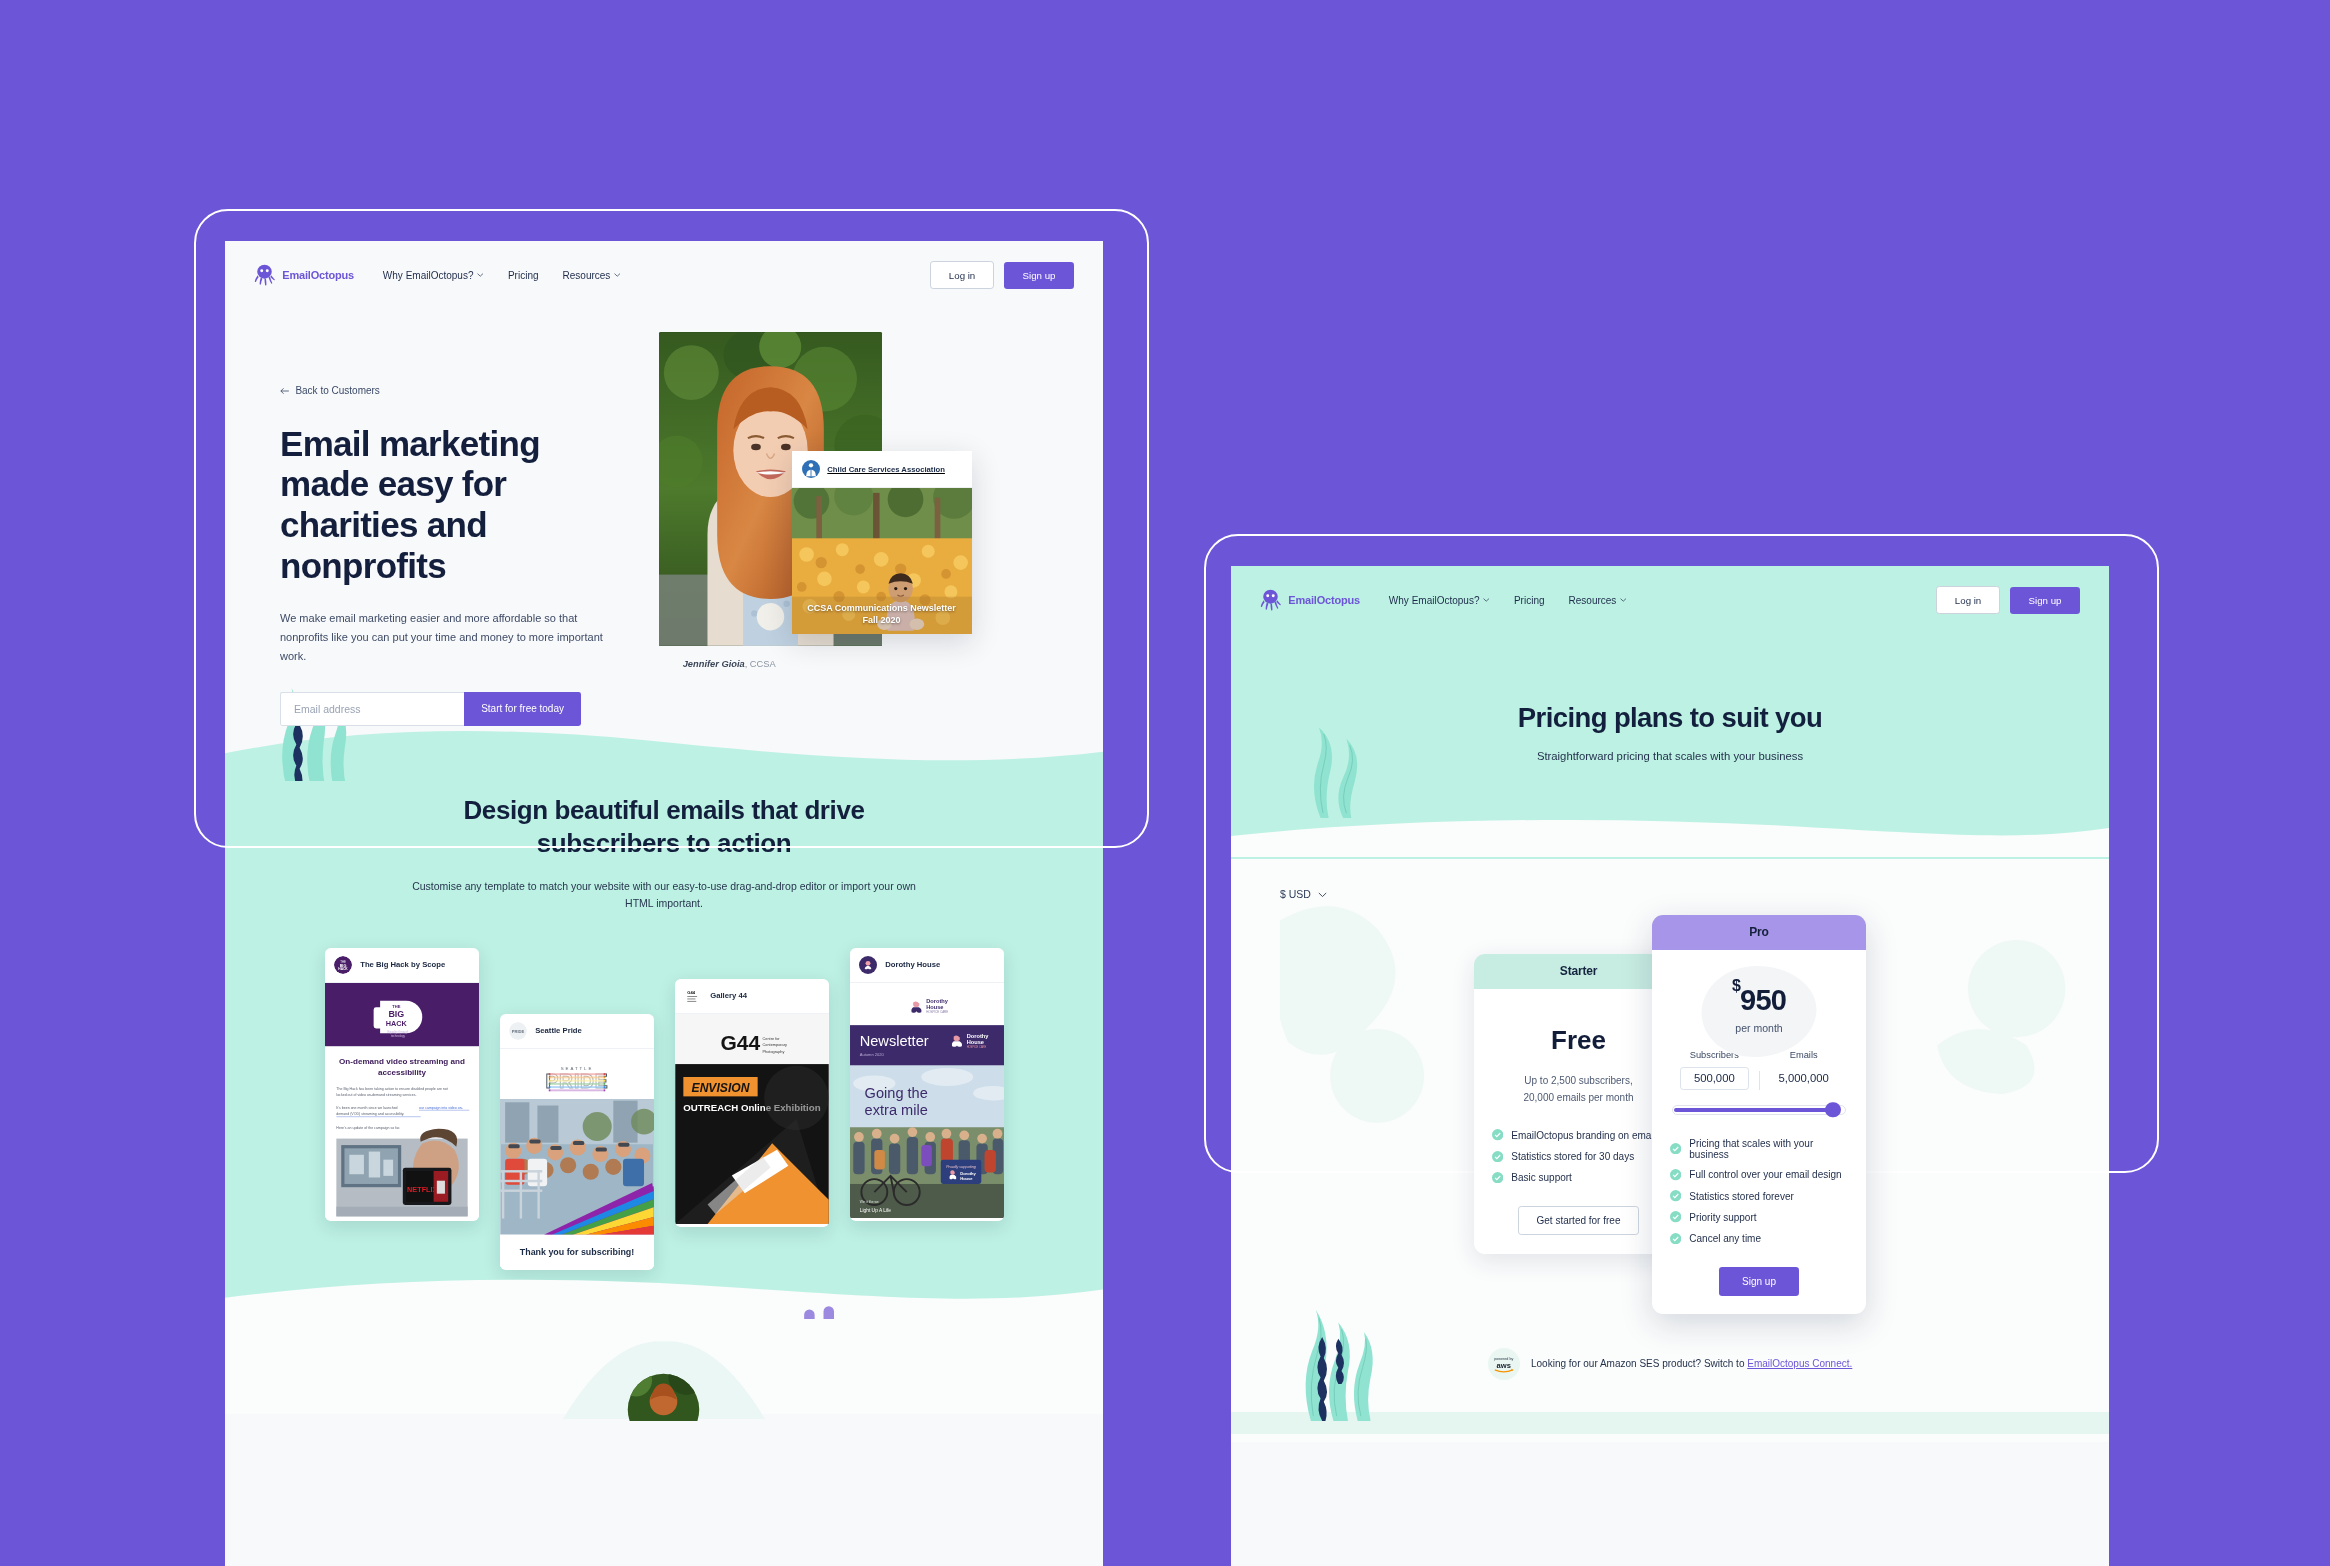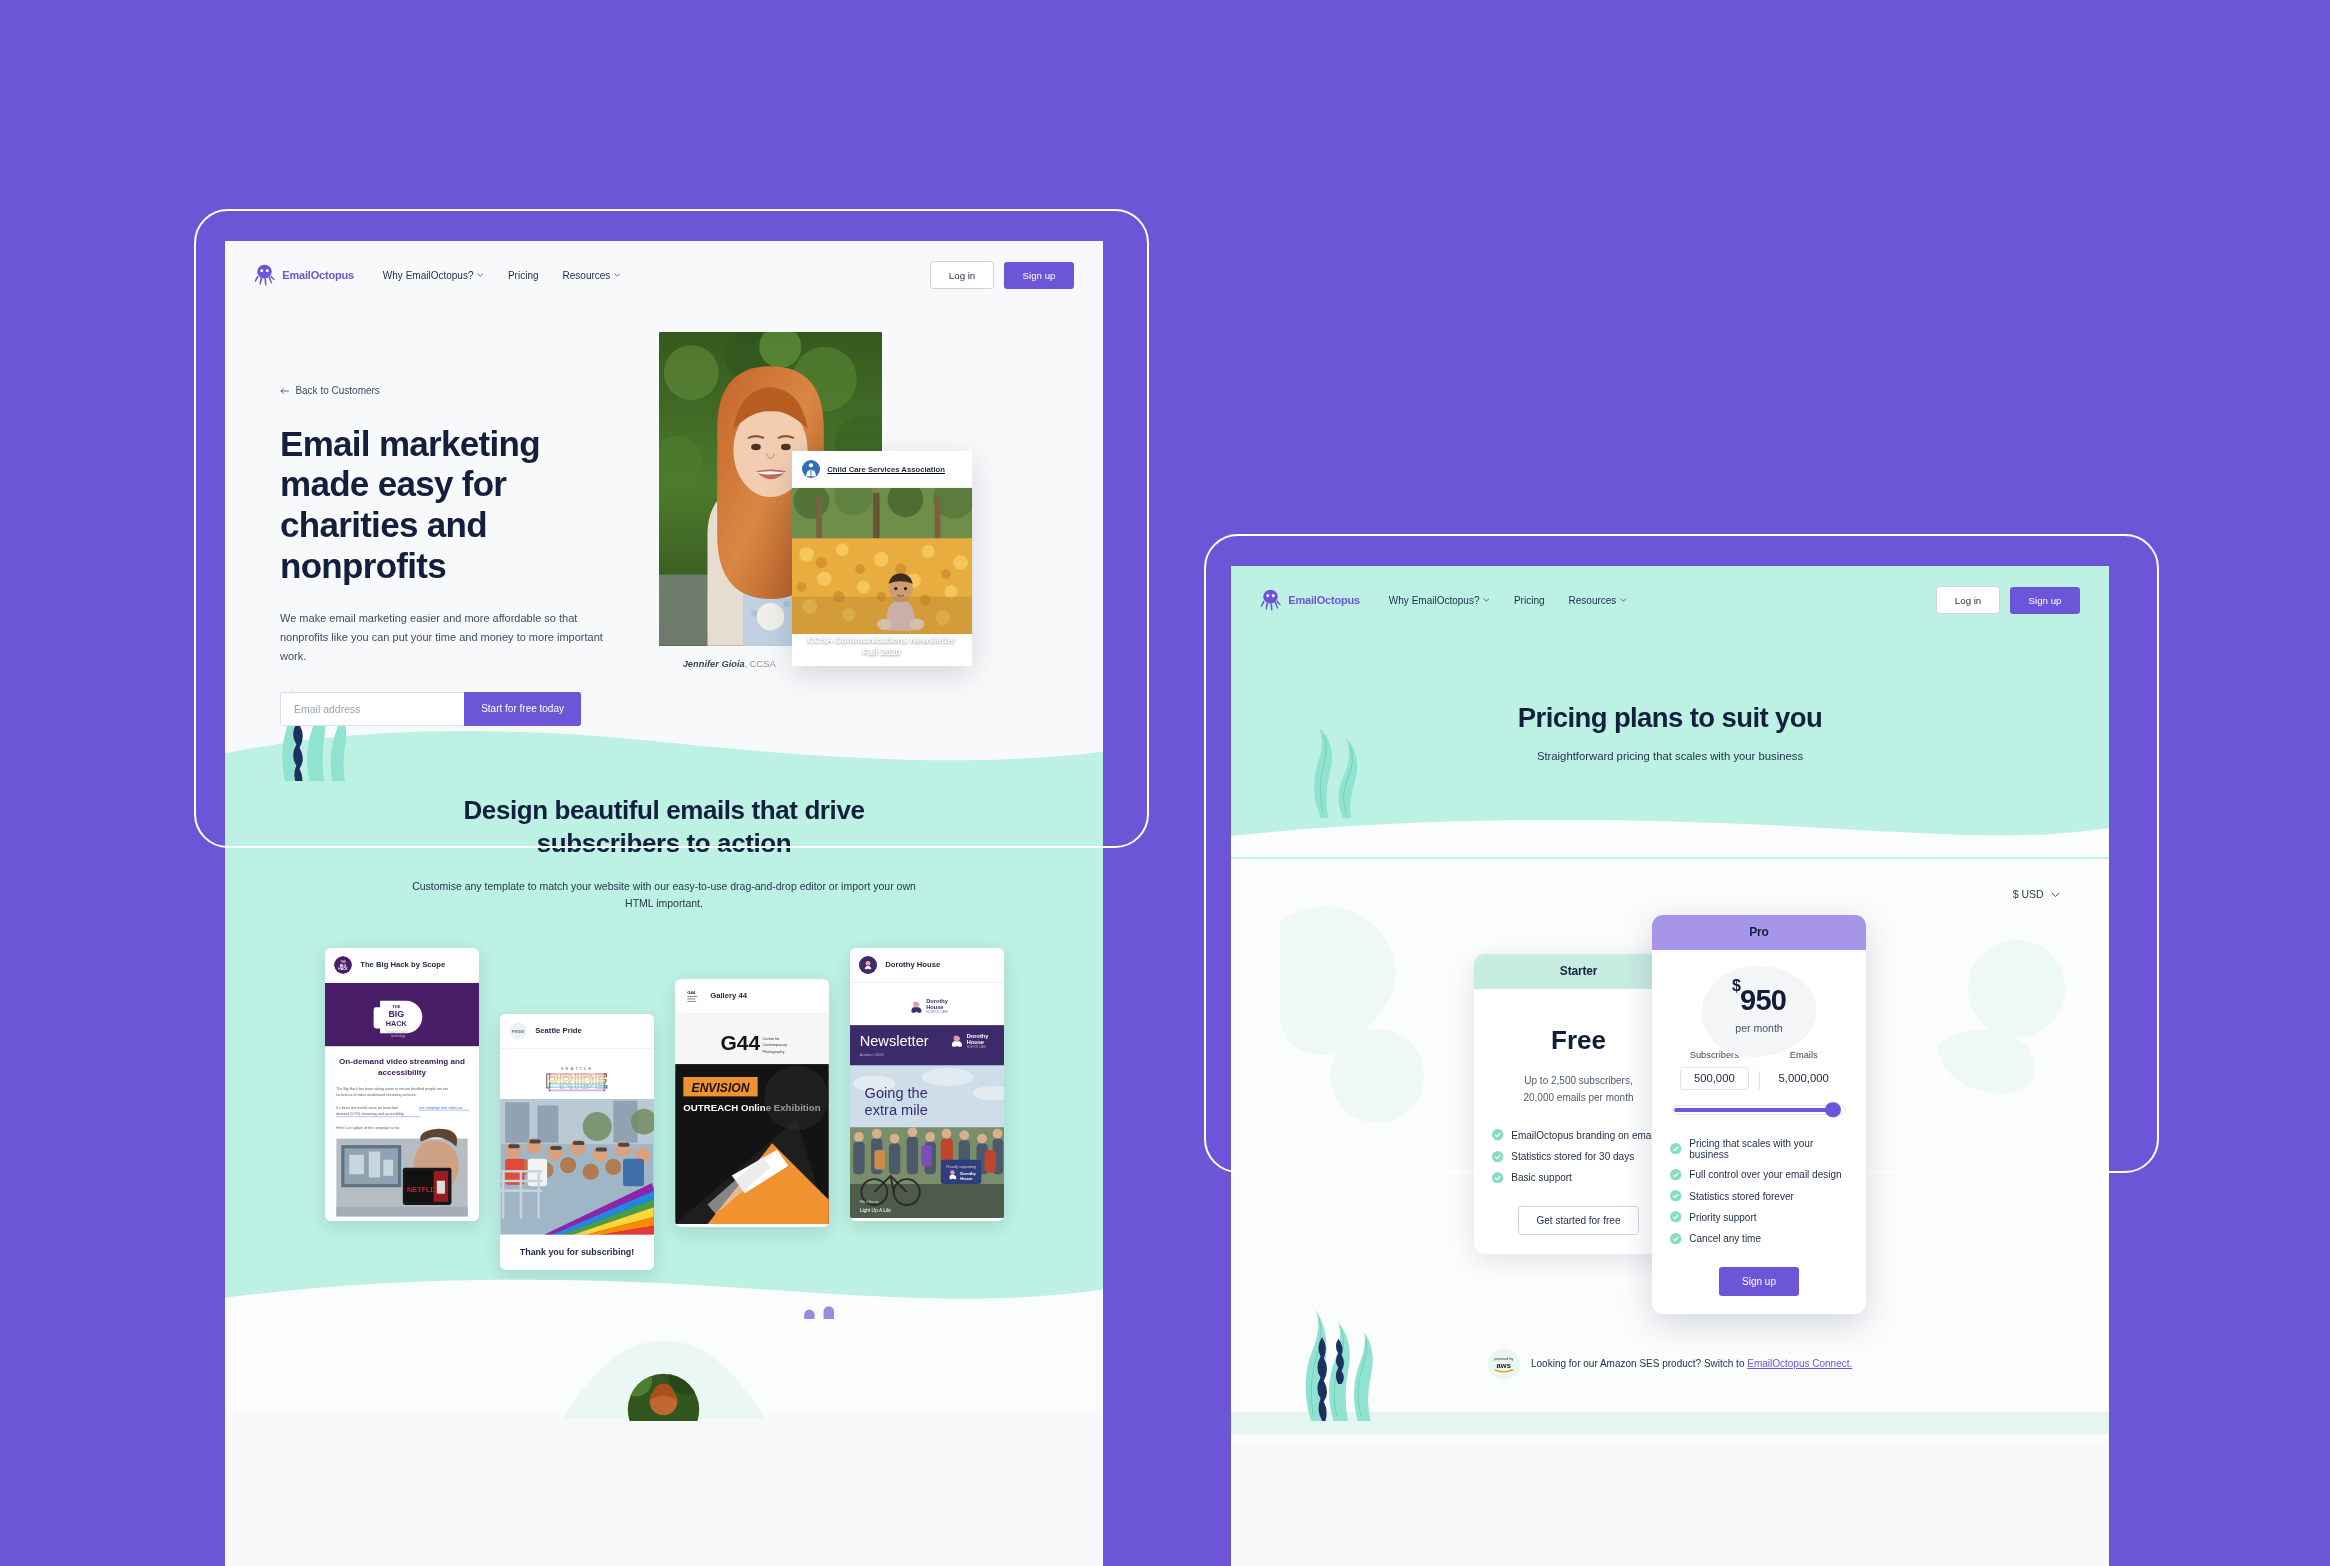--- a/index.html
+++ b/index.html
@@ -111,21 +111,21 @@
     background: #fff; border-radius: 0; overflow: hidden;
     box-shadow: 0 8px 27.5px rgba(20,30,60,.16);
     text-decoration: underline;
   }
   .news-head {
     display: flex; align-items: center; gap: 7.3px; padding: 9px 10.5px;
     border-bottom: 0.8px solid #eef1f4;
   }
   .news-head-logo { width: 18px; height: 18px; flex: 0 0 auto; }
   .news-head-title { font-size: 7.7px; font-weight: 700; color: #1b2a46; }
-  .news-body { position: relative; height: 178px; overflow: hidden; }
+  .news-body { position: relative; height: 146px; overflow: hidden; }
   .news-caption {
     position: absolute; left: 0; right: 0; bottom: 0;
     text-align: center; color: #fff; font-weight: 800;
     font-size: 9px; line-height: 1.28; padding: 4.9px 6.5px 8px;
     text-shadow: 0 0.8px 2.4px rgba(0,0,0,.45);
   }
 
   
   .decor { position: absolute; pointer-events: none; }
 
@@ -164,21 +164,21 @@
   .pricing-hero { background: #bdf1e3; position: relative; padding-bottom: 3.2px; }
   .pricing-h1 {
     text-align: center; font-size: 27.5px; font-weight: 800; color: #13203d;
     letter-spacing: -0.6px; padding-top: 68px;
   }
   .pricing-sub {
     text-align: center; font-size: 11.3px; color: #24324d; margin-top: 16px;
     padding-bottom: 50px;
   }
   .pricing-main { background: #fbfcfc; position: relative; padding-bottom: 8px; }
-  .currency-row { display: flex; justify-content: flex-end; padding: 29px 49px 0; }
+  .currency-row { display: flex; padding: 29px 49px 0; }
   .currency-sel {
     display: flex; align-items: center; gap: 7.3px; font-size: 10.5px; color: #2b3a55;
   }
   .plans-wrap {
     position: relative; display: flex; justify-content: center;
     align-items: flex-start; padding: 14.6px 0 0; min-height: 283px;
   }
   .plan-card {
     background: #fff; border-radius: 11px; overflow: hidden;
     box-shadow: 0 6.5px 24px rgba(20,35,70,.11);

